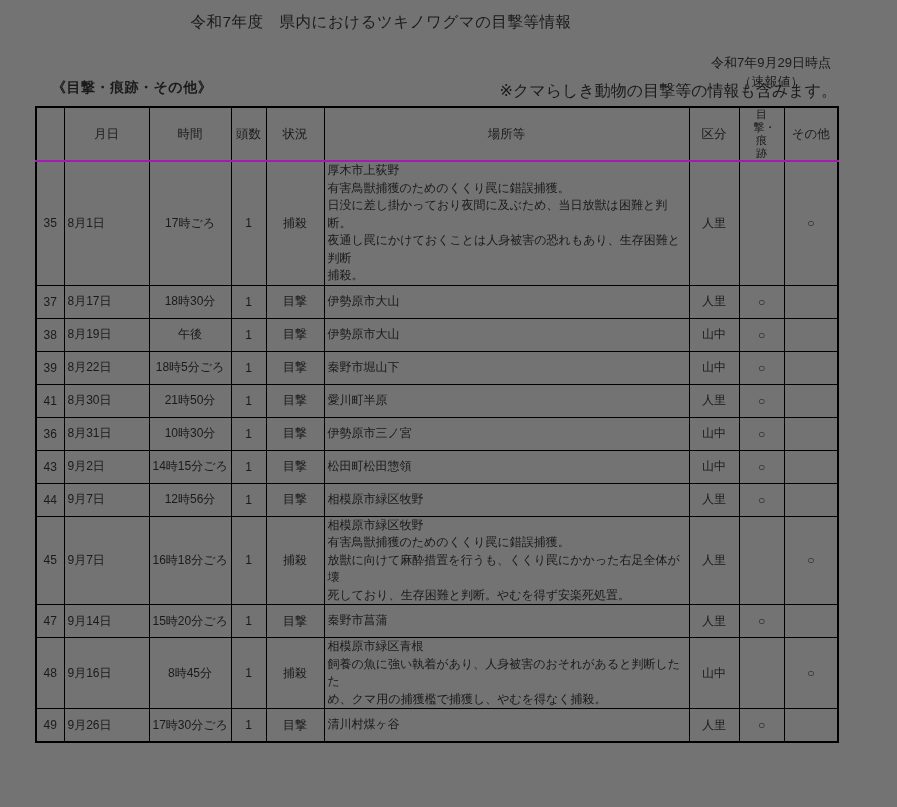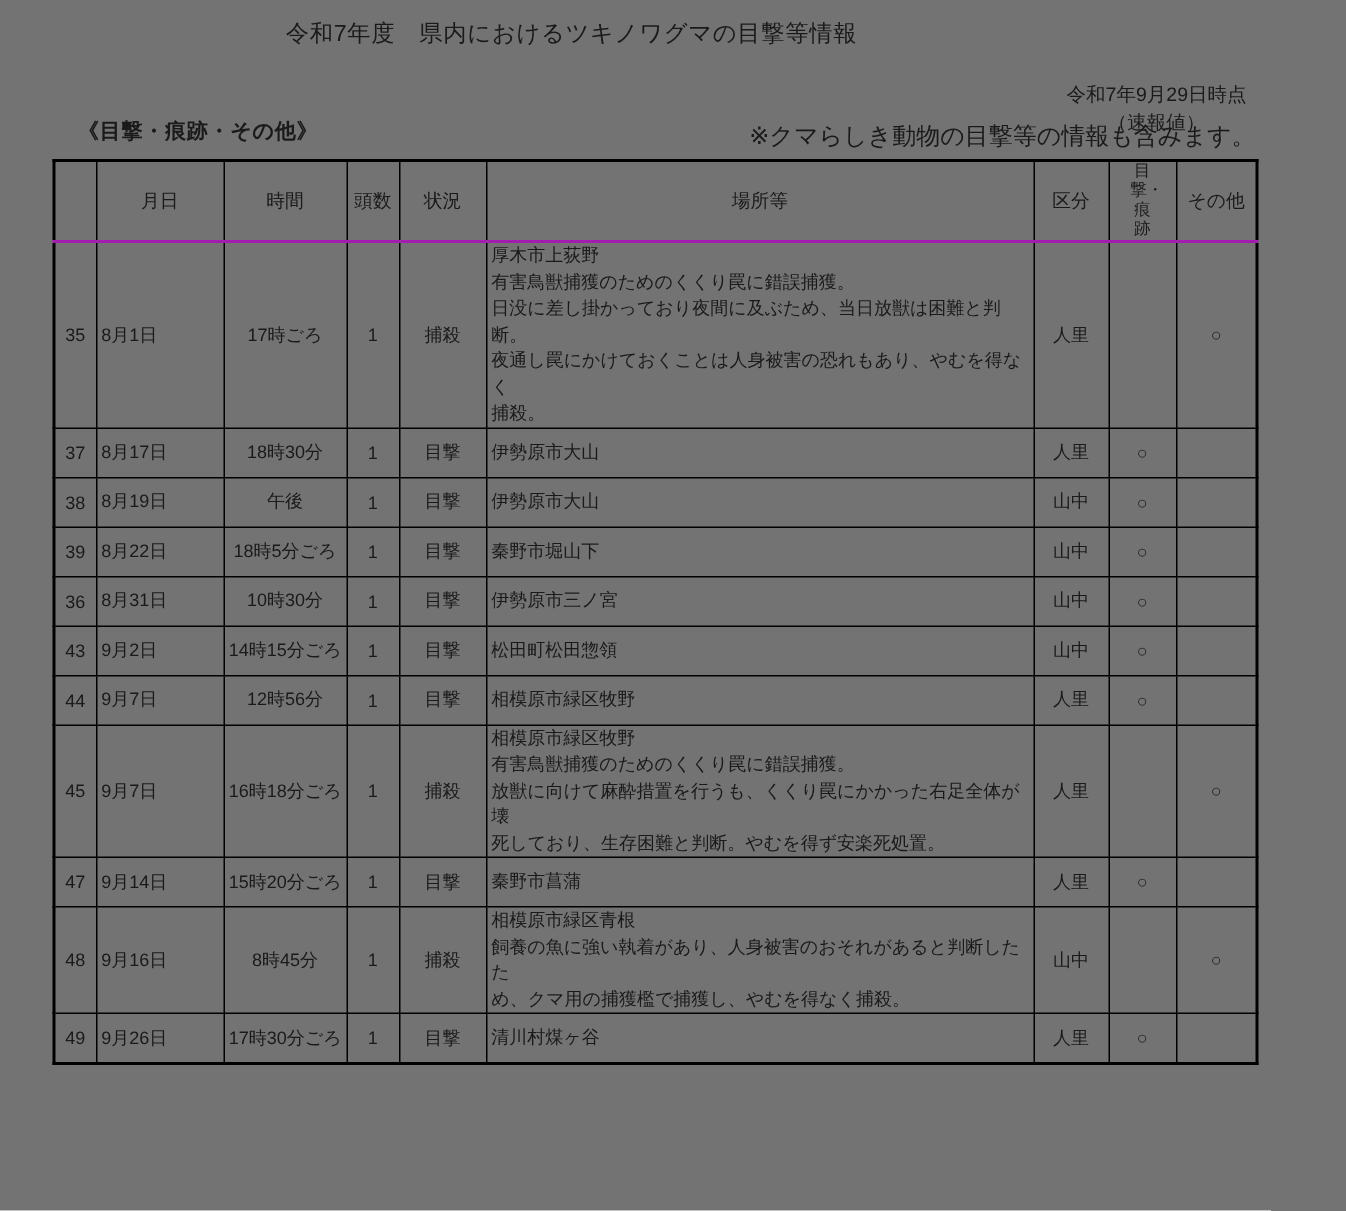--- a/index.html
+++ b/index.html
@@ -104,21 +104,21 @@
     <tbody id="table-body">
         <tr>
           <td class="c-no">35</td>
           <td class="c-date">8月1日</td>
           <td class="c-time">17時ごろ</td>
           <td class="c-center">1</td>
           <td class="c-center">捕殺</td>
           <td class="c-place">厚木市上荻野
 有害鳥獣捕獲のためのくくり罠に錯誤捕獲。
 日没に差し掛かっており夜間に及ぶため、当日放獣は困難と判断。
-夜通し罠にかけておくことは人身被害の恐れもあり、やむを得なく
+夜通し罠にかけておくことは人身被害の恐れもあり、生存困難と判断
 捕殺。</td>
           <td class="c-center">人里</td>
           <td class="c-mark"></td>
           <td class="c-mark">○</td>
         </tr>
         <tr>
           <td class="c-no">37</td>
           <td class="c-date">8月17日</td>
           <td class="c-time">18時30分</td>
           <td class="c-center">1</td>
@@ -140,20 +140,31 @@
           <td class="c-mark"></td>
         </tr>
         <tr>
           <td class="c-no">39</td>
           <td class="c-date">8月22日</td>
           <td class="c-time">18時5分ごろ</td>
           <td class="c-center">1</td>
           <td class="c-center">目撃</td>
           <td class="c-place">秦野市堀山下</td>
           <td class="c-center">山中</td>
+          <td class="c-mark">○</td>
+          <td class="c-mark"></td>
+        </tr>
+        <tr>
+          <td class="c-no">41</td>
+          <td class="c-date">8月30日</td>
+          <td class="c-time">21時50分</td>
+          <td class="c-center">1</td>
+          <td class="c-center">目撃</td>
+          <td class="c-place">愛川町半原</td>
+          <td class="c-center">人里</td>
           <td class="c-mark">○</td>
           <td class="c-mark"></td>
         </tr>
         <tr>
           <td class="c-no">36</td>
           <td class="c-date">8月31日</td>
           <td class="c-time">10時30分</td>
           <td class="c-center">1</td>
           <td class="c-center">目撃</td>
           <td class="c-place">伊勢原市三ノ宮</td>

